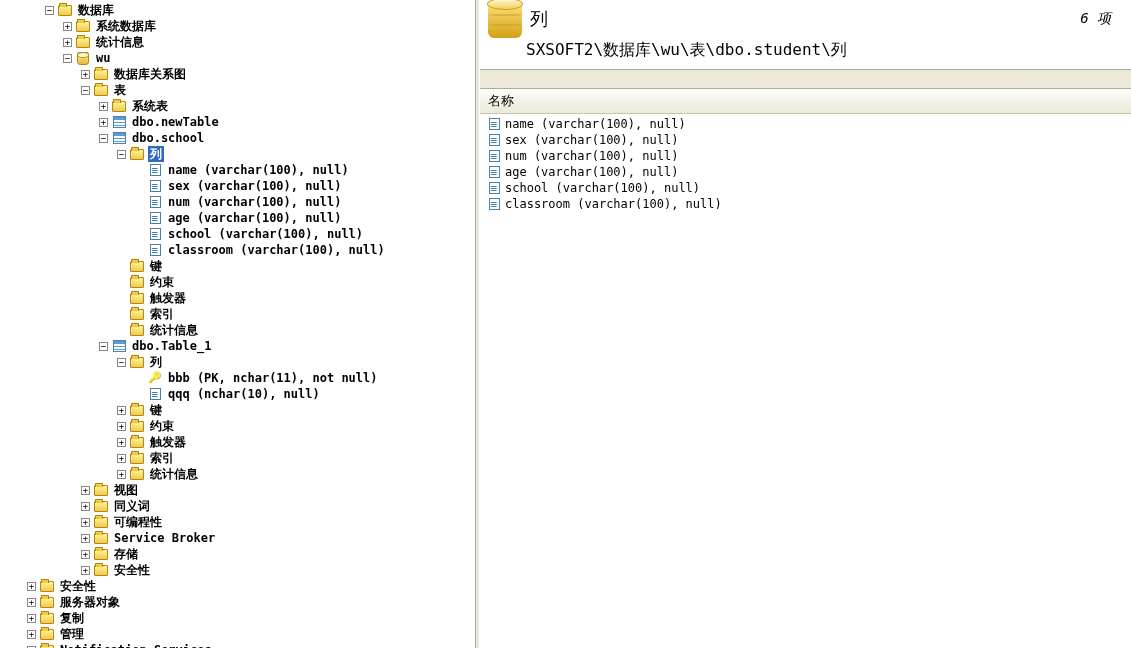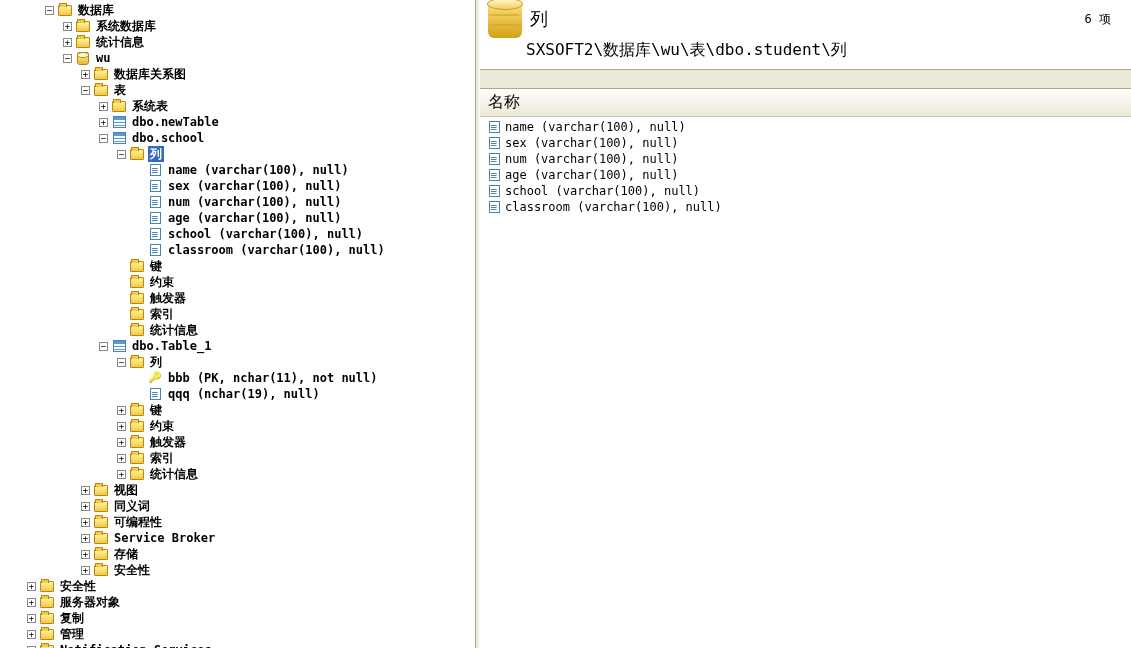--- a/index.html
+++ b/index.html
@@ -228,35 +228,36 @@
     .header-path {
       font-family: "SimSun", monospace;
       font-size: 16px;
       margin-left: 46px;
       margin-top: 2px;
     }
     
     .header-count {
       margin-left: auto;
       margin-right: 12px;
-      font-size: 12px;
+      font-size: 14px;
+      font-style: italic;
     }
     
     .divider1 {
       height: 20px;
       background: #ece9d8;
       border-top: 1px solid #aca899;
       border-bottom: 1px solid #aca899;
     }
     
     .list-header {
       background: linear-gradient(#fdfdfb, #ece9d8);
       border-bottom: 1px solid #c8c4b4;
       padding: 3px 8px;
-      font-size: 16px;
+      font-size: 13px;
     }
     
     .list-body {
       flex: 1;
       padding: 2px 6px;
     }
     
     .list-item {
       display: flex;
       align-items: center;
@@ -468,21 +469,21 @@
         <span class="key-icon"></span>
       </span>
       <span class="label">bbb (PK, nchar(11), not null)</span>
     </div>
     <div class="tree-node">
       <span class="indent" style="width: 133px;"></span>
       <span class="expander blank"></span>
       <span class="icon">
         <span class="col-icon"></span>
       </span>
-      <span class="label">qqq (nchar(19), null)</span>
+      <span class="label">qqq (nchar(10), null)</span>
     </div>
     <div class="tree-node">
       <span class="indent" style="width: 115px;"></span>
       <span class="expander">+</span>
       <span class="icon">
         <span class="folder-icon"></span>
       </span>
       <span class="label">键</span>
     </div>
     <div class="tree-node">

